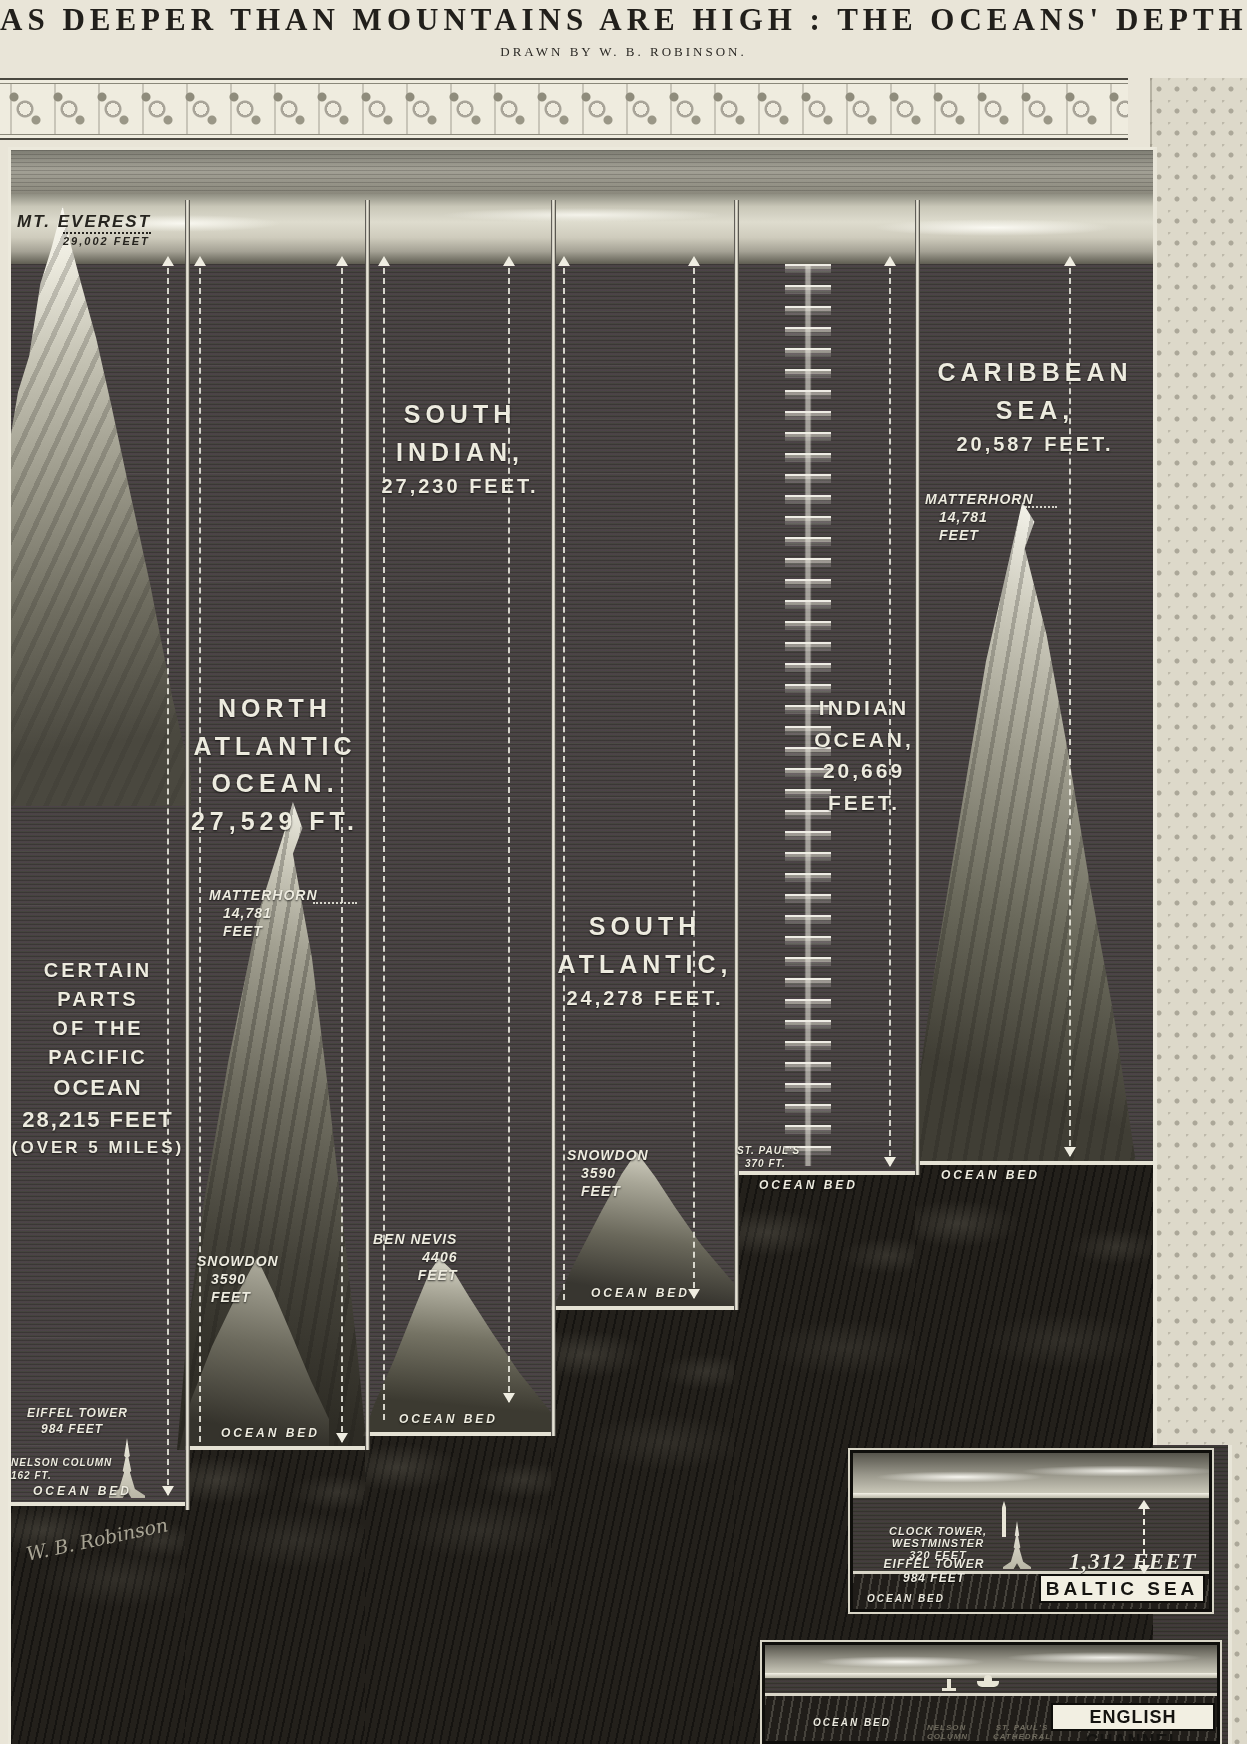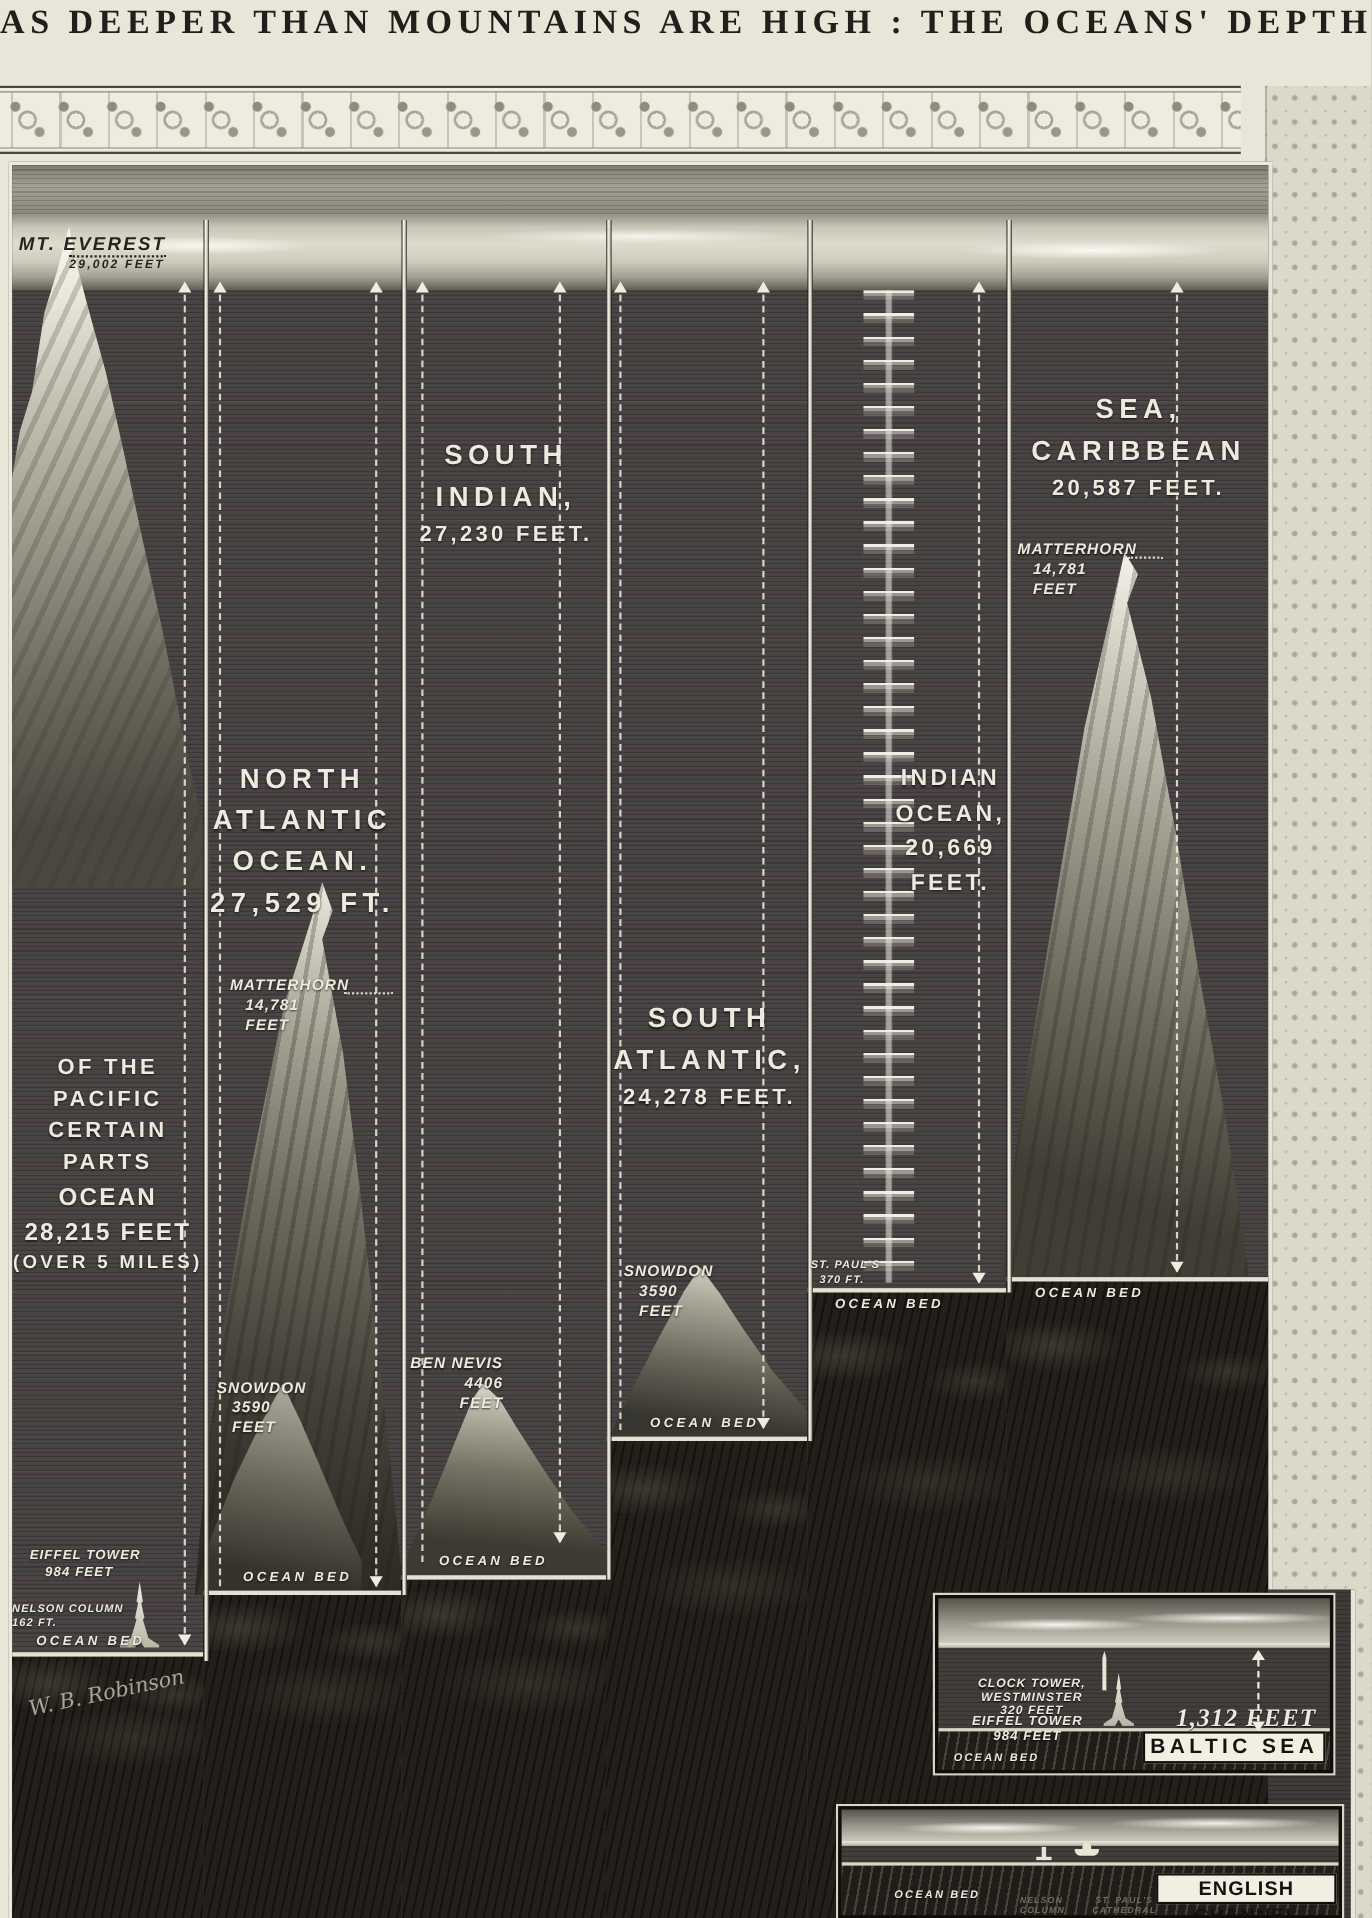--- a/index.html
+++ b/index.html
@@ -118,20 +118,21 @@
   .buoy:before{content:"";position:absolute;left:-5px;bottom:0;width:14px;height:3px;background:#e8e5d6;}
   .boat{position:absolute;z-index:9;width:22px;height:6px;background:#e8e5d6;border-radius:0 0 5px 5px;}
   .boat:before{content:"";position:absolute;left:7px;top:-6px;width:8px;height:6px;background:#e8e5d6;border-radius:4px 4px 0 0;} 
 </style>
 </head>
 <body>
 
 <div class="stage">
 
   <div class="title">AS DEEPER THAN MOUNTAINS ARE HIGH : THE OCEANS' DEPTHS</div>
+  <div class="byline">DRAWN BY W. B. ROBINSON.</div>
   <div class="ornament"></div>
 
   <div class="lace lace-a abs"></div>
   <div class="lace lace-b abs"></div>
 
   <div class="art">
 
     <div class="sky"></div>
     <div class="surface"></div>
 
@@ -206,22 +207,22 @@
     <div class="dash" style="left:1058px;top:118px;height:888px;"></div>
     <div class="arr-up" style="left:1053px;top:106px;"></div>
     <div class="arr-dn" style="left:1053px;top:997px;"></div>
 
     <div class="lbl everest-lbl" style="left:6px;top:62px;">
       <div>MT. EVEREST</div>
       <div class="l2">29,002 FEET</div>
     </div>
 
     <div class="lbl ocean-label" style="left:0;top:806px;width:174px;font-size:22px;letter-spacing:2px;line-height:1.45;">
+      <div class="md">CERTAIN PARTS</div>
       <div class="md">OF THE PACIFIC</div>
-      <div class="md">CERTAIN PARTS</div>
       <div>OCEAN</div>
       <div>28,215 FEET</div>
       <div class="sm">(OVER 5 MILES)</div>
     </div>
 
     <div class="lbl ocean-label" style="left:174px;top:540px;width:180px;">
       <div>NORTH</div>
       <div>ATLANTIC</div>
       <div>OCEAN.</div>
       <div>27,529 FT.</div>
@@ -240,22 +241,22 @@
     </div>
 
     <div class="lbl ocean-label" style="left:802px;top:542px;width:102px;font-size:21px;letter-spacing:3px;">
       <div>INDIAN</div>
       <div>OCEAN,</div>
       <div>20,669</div>
       <div>FEET.</div>
     </div>
 
     <div class="lbl ocean-label" style="left:906px;top:204px;width:236px;">
+      <div>CARIBBEAN</div>
       <div>SEA,</div>
-      <div>CARIBBEAN</div>
       <div class="md">20,587 FEET.</div>
     </div>
 
     <div class="lbl mtn-lbl" style="left:198px;top:736px;">
       <div>MATTERHORN</div>
       <div>14,781</div>
       <div>FEET</div>
     </div>
     <div class="leader" style="left:302px;top:752px;width:44px;"></div>
 

